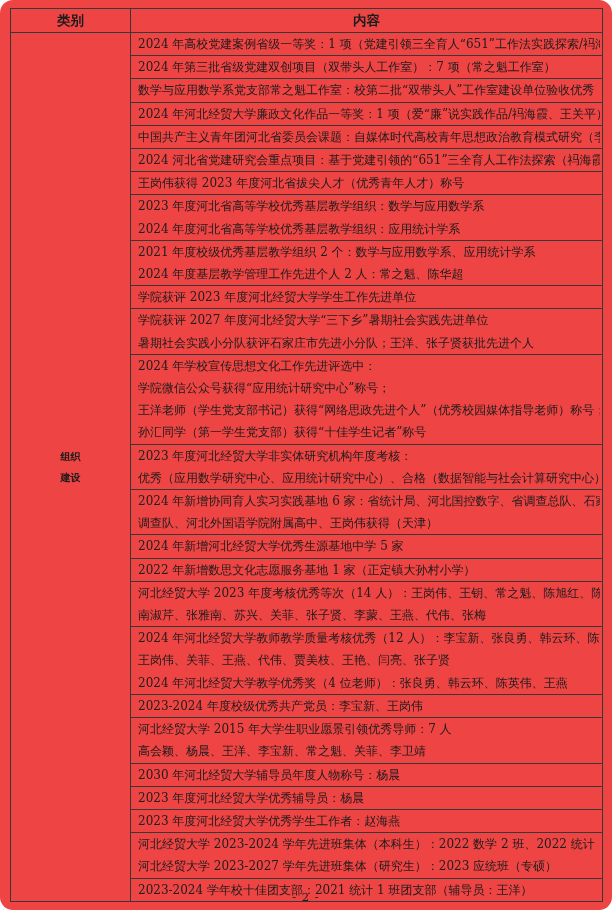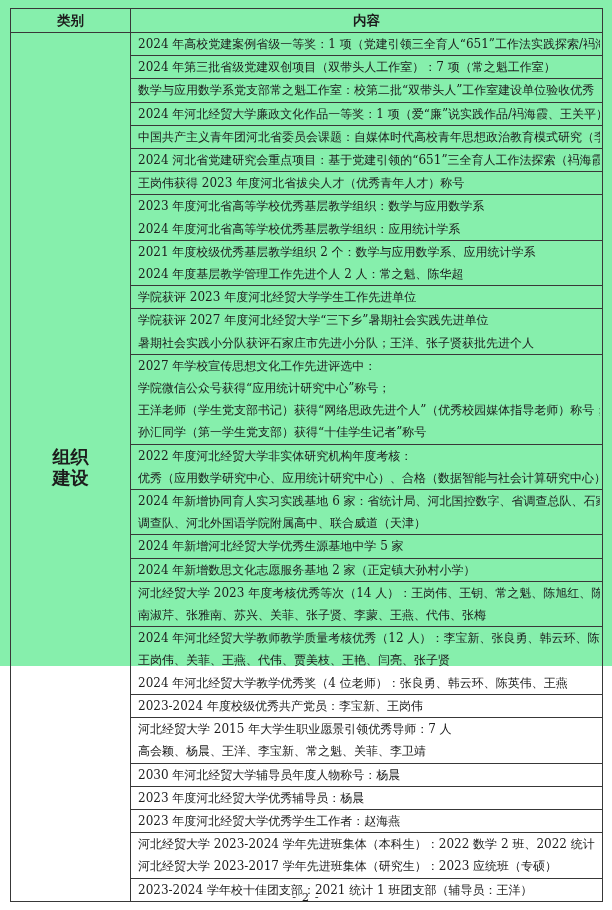--- a/index.html
+++ b/index.html
@@ -1,33 +1,33 @@
 <!DOCTYPE html>
 <html><head>
 <meta charset="utf-8">
 <style>
   html,body { margin:0; padding:0; background:#ffffff; }
   body {
     width:612px; height:910px; overflow:hidden;
     font-family:"DejaVu Serif","Liberation Serif",serif;
     color:#1c1c1c;
   }
-  .page { position:relative; width:612px; height:666px; background:#86efac; }
+  .page { position:relative; width:612px; height:910px; background:#ef4444;border-radius:13px; }
   table.awards {
     position:absolute; left:10px; top:8px; width:592px;
     border-collapse:collapse; table-layout:fixed;
   }
   table.awards th, table.awards td { border:1px solid #383838; }
   th.hdr {
     height:23px; text-align:center; vertical-align:middle;
     font-weight:bold; font-size:13.5px; padding:0;
   }
   td.cat {
     width:120px; text-align:center; vertical-align:middle;
-    font-weight:bold; font-size:18px; padding:8px;margin-left:37px;
+    font-weight:bold; font-size:10px; padding:8px;margin-left:37px;
   }
   td.cat .ln { line-height:21px; }
   td.content {
     vertical-align:middle; font-size:12px; padding:0 2px 0 7px;
   }
   td.content .ln {
     line-height:22.2px; white-space:nowrap; overflow:hidden;
   }
   .footer {
     position:absolute; left:0; width:612px; top:890px;
@@ -108,46 +108,46 @@
           </td>
         </tr>
         <tr>
           <td class="content">
             <div class="ln">学院获评 2027 年度河北经贸大学“三下乡”暑期社会实践先进单位</div>
             <div class="ln">暑期社会实践小分队获评石家庄市先进小分队；王洋、张子贤获批先进个人</div>
           </td>
         </tr>
         <tr>
           <td class="content">
-            <div class="ln">2027 年学校宣传思想文化工作先进评选中：</div>
+            <div class="ln">2024 年学校宣传思想文化工作先进评选中：</div>
             <div class="ln">学院微信公众号获得“应用统计研究中心”称号；</div>
             <div class="ln">王洋老师（学生党支部书记）获得“网络思政先进个人”（优秀校园媒体指导老师）称号；</div>
             <div class="ln">孙汇同学（第一学生党支部）获得“十佳学生记者”称号</div>
           </td>
         </tr>
         <tr>
           <td class="content">
-            <div class="ln">2022 年度河北经贸大学非实体研究机构年度考核：</div>
+            <div class="ln">2023 年度河北经贸大学非实体研究机构年度考核：</div>
             <div class="ln">优秀（应用数学研究中心、应用统计研究中心）、合格（数据智能与社会计算研究中心）</div>
           </td>
         </tr>
         <tr>
           <td class="content">
             <div class="ln">2024 年新增协同育人实习实践基地 6 家：省统计局、河北国控数字、省调查总队、石家庄市</div>
-            <div class="ln">调查队、河北外国语学院附属高中、联合威道（天津）</div>
+            <div class="ln">调查队、河北外国语学院附属高中、王岗伟获得（天津）</div>
           </td>
         </tr>
         <tr>
           <td class="content">
             <div class="ln">2024 年新增河北经贸大学优秀生源基地中学 5 家</div>
           </td>
         </tr>
         <tr>
           <td class="content">
-            <div class="ln">2024 年新增数思文化志愿服务基地 2 家（正定镇大孙村小学）</div>
+            <div class="ln">2022 年新增数思文化志愿服务基地 1 家（正定镇大孙村小学）</div>
           </td>
         </tr>
         <tr>
           <td class="content">
             <div class="ln">河北经贸大学 2023 年度考核优秀等次（14 人）：王岗伟、王钥、常之魁、陈旭红、陈华超、</div>
             <div class="ln">南淑芹、张雅南、苏兴、关菲、张子贤、李蒙、王燕、代伟、张梅</div>
           </td>
         </tr>
         <tr>
           <td class="content">
@@ -178,21 +178,21 @@
           </td>
         </tr>
         <tr>
           <td class="content">
             <div class="ln">2023 年度河北经贸大学优秀学生工作者：赵海燕</div>
           </td>
         </tr>
         <tr>
           <td class="content">
             <div class="ln">河北经贸大学 2023-2024 学年先进班集体（本科生）：2022 数学 2 班、2022 统计 1 班</div>
-            <div class="ln">河北经贸大学 2023-2017 学年先进班集体（研究生）：2023 应统班（专硕）</div>
+            <div class="ln">河北经贸大学 2023-2027 学年先进班集体（研究生）：2023 应统班（专硕）</div>
           </td>
         </tr>
         <tr>
           <td class="content">
             <div class="ln">2023-2024 学年校十佳团支部：2021 统计 1 班团支部（辅导员：王洋）</div>
           </td>
         </tr>
       </tbody>
   </table>
 

